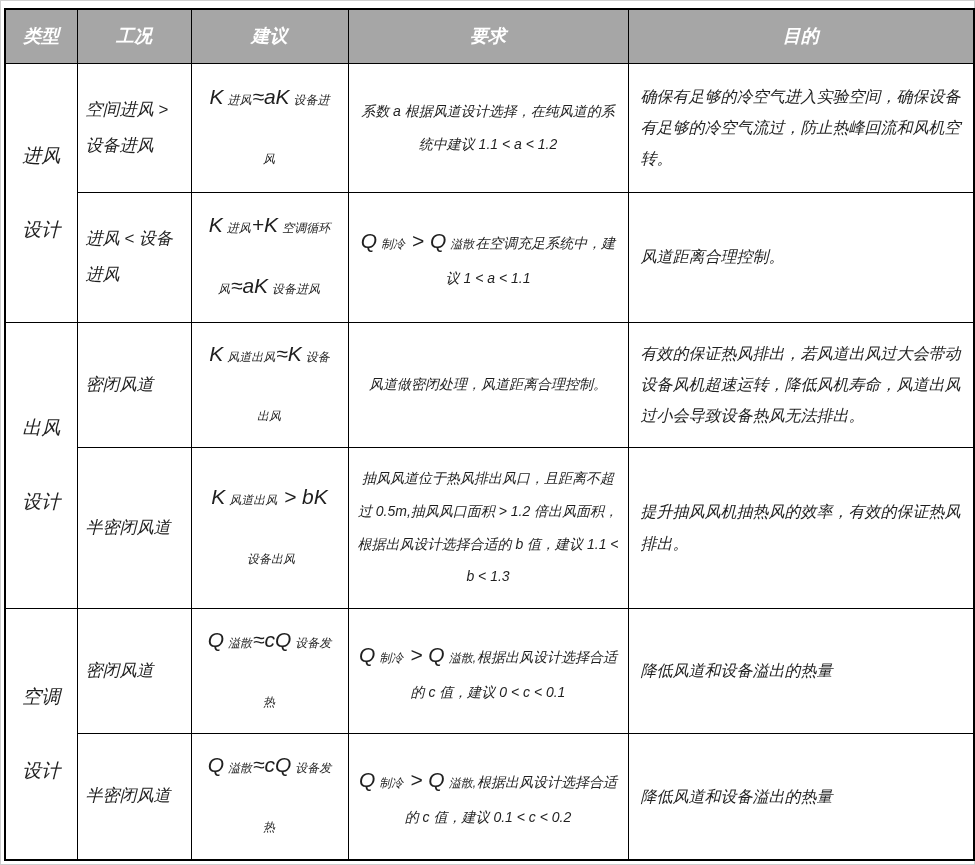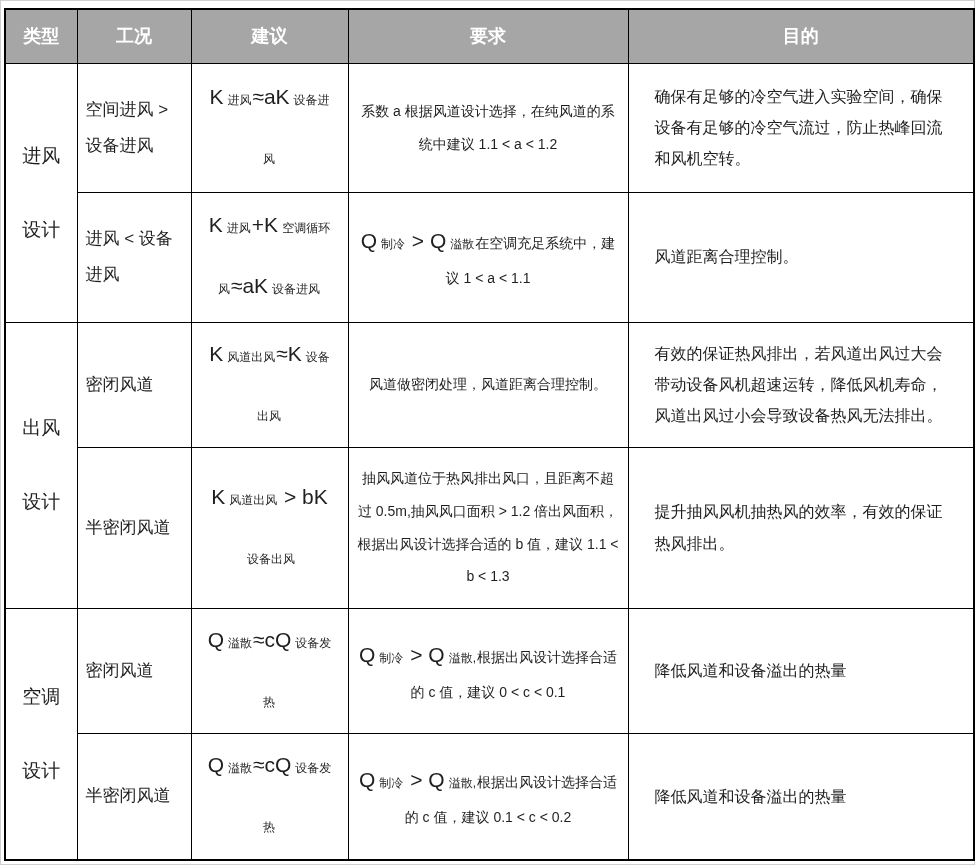--- a/index.html
+++ b/index.html
@@ -13,20 +13,21 @@
   body{
     font-family:"Liberation Sans","DejaVu Sans",sans-serif;
     color:var(--body-text);
     width:975px;
   }
   .page{
     width:975px;
     height:865px;
     padding:7px 3px 4px 3px;
     border:1px solid #cfcfcf;
+    font-style:italic;
   }
   table.spec{
     border-collapse:collapse;
     width:969px;
     table-layout:fixed;
     border:2px solid var(--border);
   }
   table.spec th, table.spec td{
     border:1px solid var(--border);
     vertical-align:middle;
@@ -68,21 +69,21 @@
   td.cell-req{
     text-align:center;
     font-size:16px;
     line-height:2.05;
     padding:0 8px;
   }
   td.cell-purp{
     text-align:left;
     font-size:16px;
     line-height:1.95;
-    padding:2px 26px;
+    padding:2px 12px;
     margin-left:24px;
   }
   .seg-big{font-size:21px;}
   .seg-sub{font-size:12px;margin:0 1px 0 4px;}
   .seg-text{font-size:14px;}
   tr.r1 td{height:129px;}
   tr.r2 td{height:130px;}
   tr.r3 td{height:125px;}
   tr.r4 td{height:161px;}
   tr.r5 td{height:125px;}

